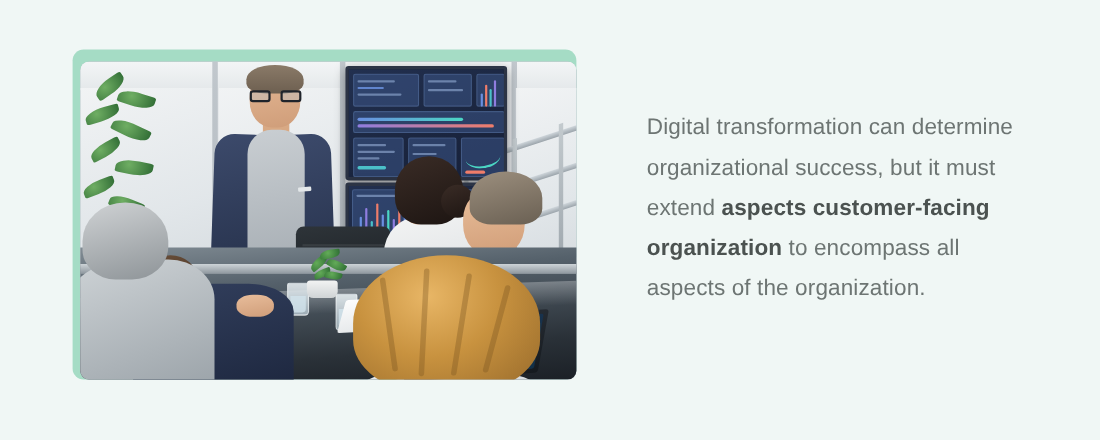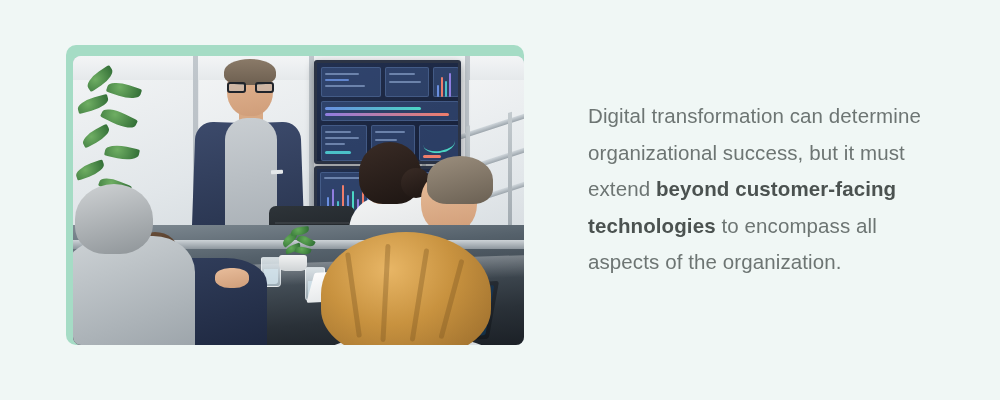--- a/index.html
+++ b/index.html
@@ -566,18 +566,18 @@
         <div class="strand" style="left:96px;top:16px;height:94px;transform:rotate(9deg);"></div>
         <div class="strand" style="left:128px;top:26px;height:82px;transform:rotate(15deg);"></div>
       </div>
 
     </div>
   </div>
 
   <div class="copy">
     <p><span>Digital transformation can</span>
       <span>determine organizational</span>
-      <span>success, but it must extend </span><b>beyond customer-facing</b>
-      <b>technologies</b><span> to encompass</span>
+      <span>success, but it must extend </span><b>aspects customer-facing</b>
+      <b>organization</b><span> to encompass</span>
       <span>all aspects of the organization.</span></p>
   </div>
 
 </div>
 
 </body></html>

